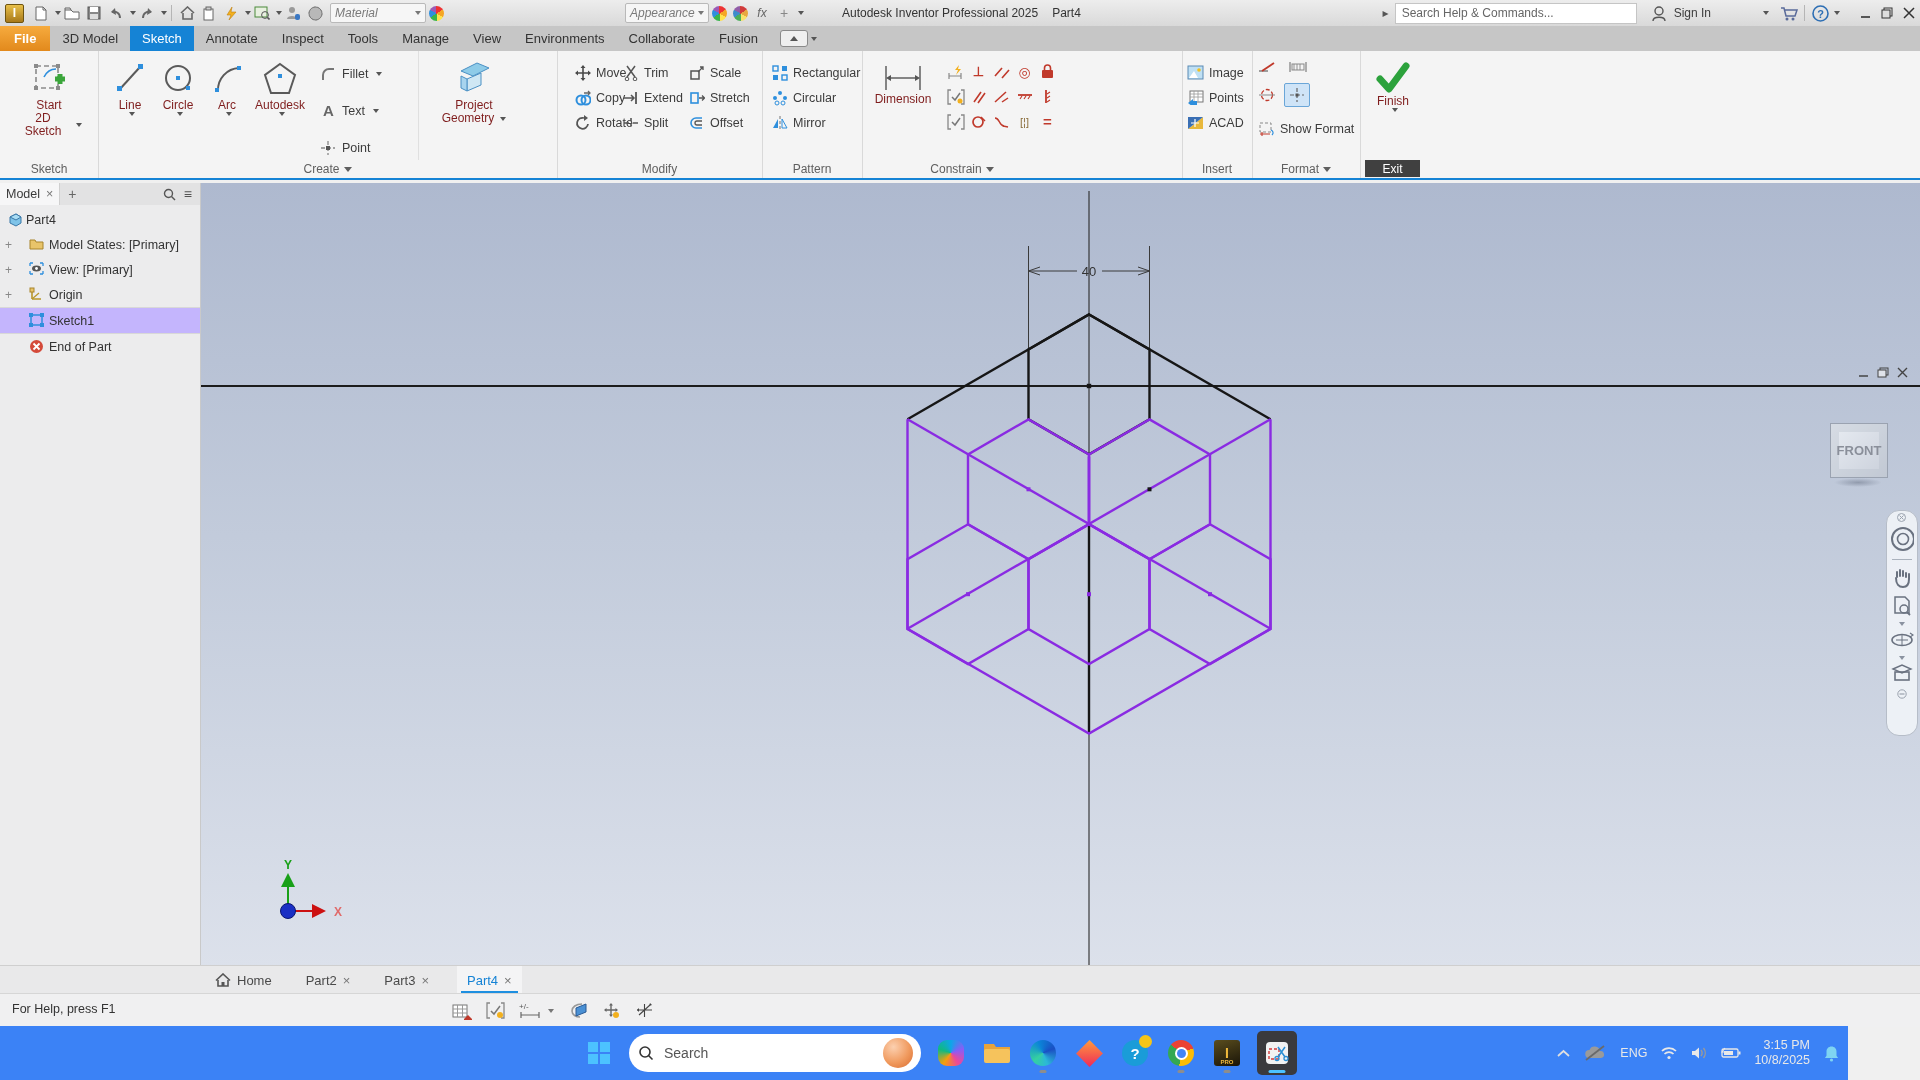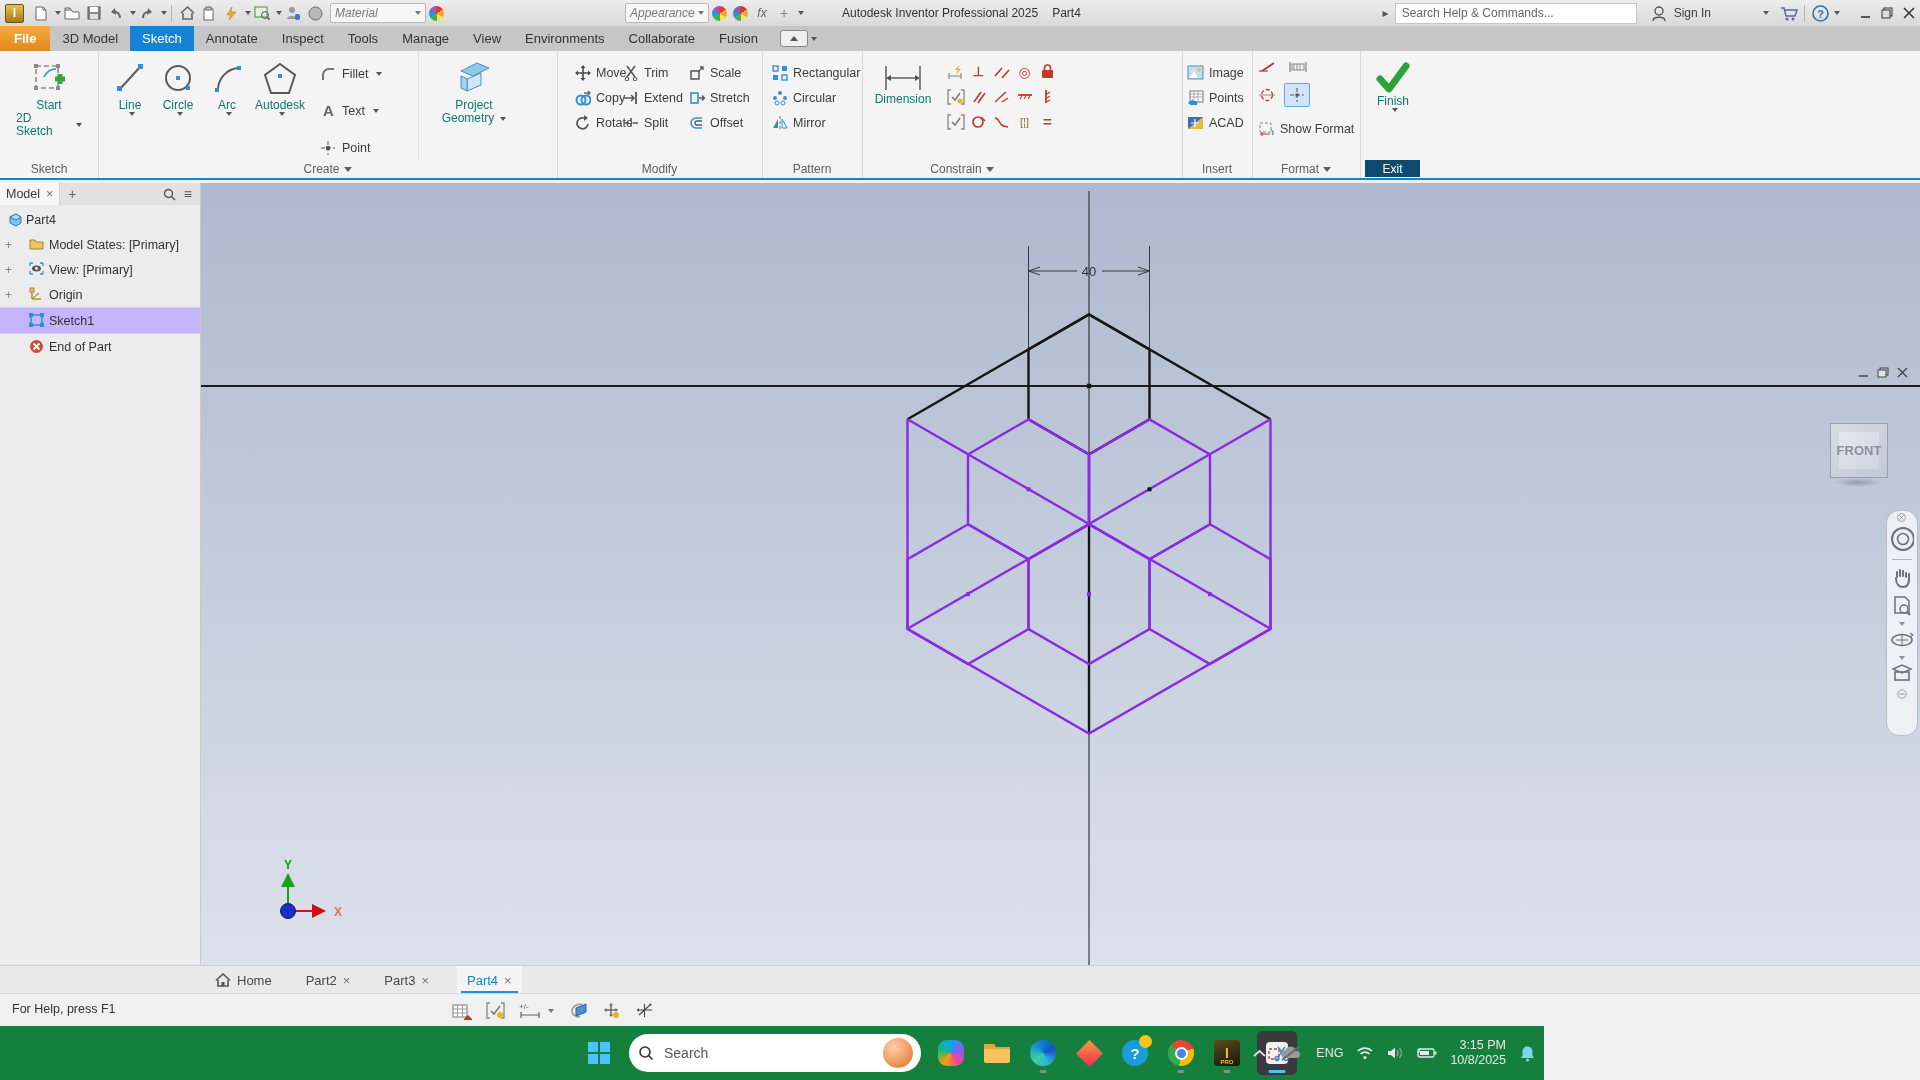--- a/index.html
+++ b/index.html
@@ -33,25 +33,25 @@
   .ptg{width:26px;height:15px;border:1px solid #8a8a8a;border-radius:3px;background:#efefef;
     display:flex;align-items:center;justify-content:center;}
   .tri-up{width:0;height:0;border-left:4px solid transparent;border-right:4px solid transparent;border-bottom:5px solid #555;}
   
   .ribbon{position:absolute;left:0;top:51px;width:1920px;height:127px;background:#f4f4f4;}
   .ribbon-accent{position:absolute;left:0;top:178px;width:1920px;height:2px;background:#1583d5;}
   .panel{position:absolute;top:0;height:127px;border-right:1px solid #d9d9d9;}
   .plabel{position:absolute;bottom:2px;left:0;right:0;display:flex;align-items:center;justify-content:center;
     font-size:12px;color:#5f5f5f;gap:4px;}
   .pl-dd{width:0;height:0;border-left:4px solid transparent;border-right:4px solid transparent;border-top:5px solid #5f5f5f;}
-  .bigbtn{display:flex;flex-direction:column;align-items:center;font-size:12px;color:#0f766e;text-align:left;line-height:13px;}
+  .bigbtn{display:flex;flex-direction:column;align-items:center;font-size:12px;color:#7f1d1d;text-align:center;line-height:13px;}
   .srow{display:flex;align-items:center;height:25px;gap:5px;font-size:12.5px;color:#3c3c3c;white-space:nowrap;}
   .gicon{display:inline-flex;align-items:center;justify-content:center;}
   .hl{background:#cfe4f7;border:1px solid #6aa6d8;border-radius:2px;}
-  .exitlabel{position:absolute;bottom:1px;left:5px;right:5px;height:17px;background:#0c4a6e;color:#fff;
+  .exitlabel{position:absolute;bottom:1px;left:5px;right:5px;height:17px;background:#404040;color:#fff;
     font-size:12px;display:flex;align-items:center;justify-content:center;}
   
   .canvas{position:absolute;left:0;top:183px;width:1920px;height:785px;
     background:linear-gradient(180deg,#aeb9cf 0%,#c2cbdb 45%,#dce1eb 100%);padding-left:36px;}
   .viewcube{position:absolute;left:1830px;top:240px;width:56px;height:53px;
     background:linear-gradient(135deg,#e9edf3,#c9cfda);border:1px solid #9aa2b0;
     box-shadow:inset 0 0 0 8px rgba(180,188,200,.35);
     color:#8a8f9a;font-weight:bold;font-size:13px;display:flex;align-items:center;justify-content:center;}
   .vc-shadow{position:absolute;left:1834px;top:295px;width:48px;height:9px;border-radius:50%;
     background:radial-gradient(rgba(60,70,90,.35),rgba(60,70,90,0) 70%);}
@@ -76,21 +76,21 @@
   .dtab .x{color:#777;font-size:13px;}
   .dtab.active{color:#1583d5;background:#f4f4f5;}
   .dtab.active::after{content:"";position:absolute;left:4px;right:4px;bottom:0;height:3px;background:#1e8fe0;}
   
   .statusbar{position:absolute;left:0;top:993px;width:1920px;height:33px;background:#f0f0f1;border-top:1px solid #d6d6d6;
     font-size:12.5px;color:#333;}
   .sbicons{position:absolute;left:452px;top:0;height:33px;display:flex;align-items:center;gap:14px;}
   .sbright{position:absolute;right:8px;top:0;height:33px;display:flex;align-items:center;}
   .sbcell{padding:0 14px;border-left:1px solid #cfcfcf;height:20px;display:flex;align-items:center;justify-content:center;}
   
-  .taskbar{position:absolute;left:0;top:1026px;width:1544px;height:54px;background:#15803d;}
+  .taskbar{position:absolute;left:0;top:1026px;width:1848px;height:54px;background:#3b82f6;}
   .tgroup{position:absolute;left:583px;top:0;height:54px;display:flex;align-items:center;gap:14px;}
   .titem{position:relative;width:32px;height:44px;display:flex;align-items:center;justify-content:center;}
   .rundot{position:absolute;bottom:2px;left:50%;transform:translateX(-50%);width:7px;height:3px;border-radius:2px;background:#8d8d8d;}
   .active-app{background:#3a3a3d;border-radius:5px;}
   .active-bar{position:absolute;bottom:2px;left:50%;transform:translateX(-50%);width:17px;height:3px;border-radius:2px;background:#4cc2ff;}
   .startlogo{display:grid;grid-template-columns:10px 10px;grid-template-rows:10px 10px;gap:2px;}
   .startlogo div{background:#4cc2ff;}
   .searchpill{position:relative;width:272px;height:38px;background:#fff;border-radius:19px;display:flex;align-items:center;
     padding:0 10px;gap:10px;color:#555;font-size:14px;}
   .octo{position:absolute;right:8px;top:4px;width:30px;height:30px;border-radius:50%;

